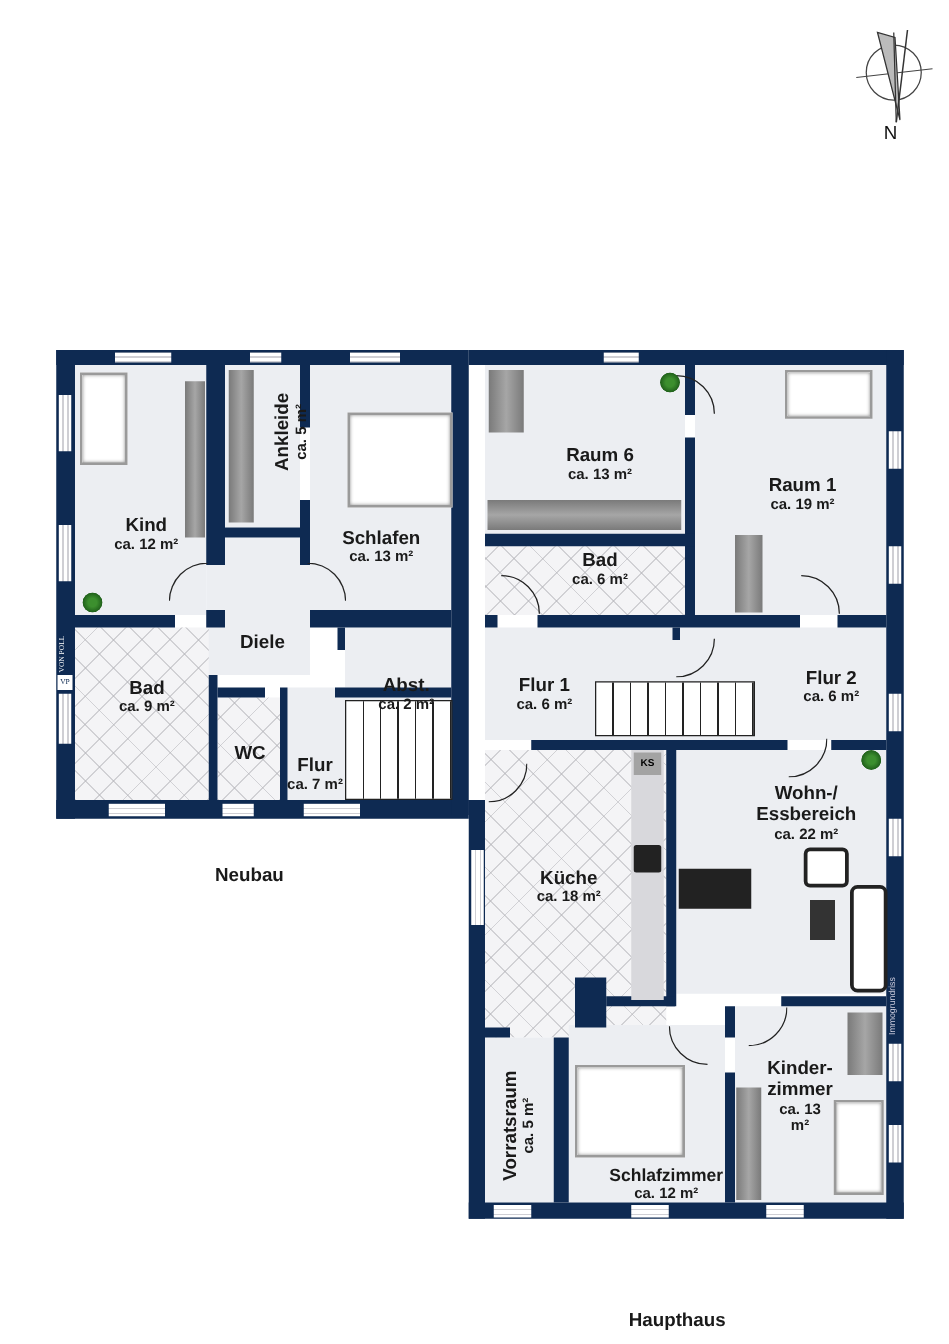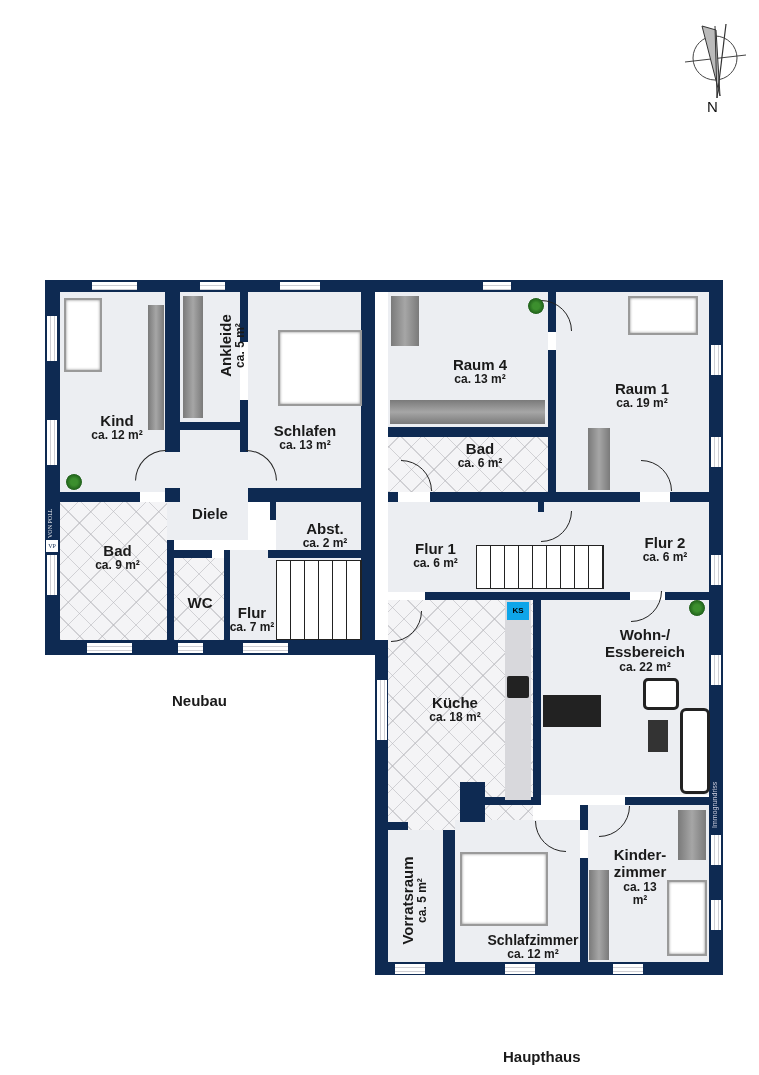--- a/index.html
+++ b/index.html
@@ -131,21 +131,21 @@
 <div class="bed" style="left:278px;top:330px;width:80px;height:72px;"></div>
 <div class="cab" style="left:391px;top:296px;width:28px;height:50px;"></div>
 <div class="cab" style="left:390px;top:400px;width:155px;height:24px;background:linear-gradient(180deg,#7a7a7a,#a6a6a6 50%,#7a7a7a);"></div>
 <div class="bed" style="left:628px;top:296px;width:66px;height:35px;"></div>
 <div class="cab" style="left:588px;top:428px;width:22px;height:62px;"></div>
 <div class="bed" style="left:460px;top:852px;width:84px;height:70px;"></div>
 <div class="cab" style="left:589px;top:870px;width:20px;height:90px;"></div>
 <div class="bed" style="left:667px;top:880px;width:36px;height:72px;"></div>
 <div class="cab" style="left:678px;top:810px;width:28px;height:50px;"></div>
 <div class="cab" style="left:505px;top:600px;width:26px;height:200px;background:#d8d8dc;"></div>
-<div class="abs" style="left:507px;top:602px;width:22px;height:18px;background:#0ea5e9;font-size:8px;font-weight:bold;text-align:center;line-height:18px;">KS</div>
+<div class="abs" style="left:507px;top:602px;width:22px;height:18px;background:#a3a3a3;font-size:8px;font-weight:bold;text-align:center;line-height:18px;">KS</div>
 <div class="abs" style="left:507px;top:676px;width:22px;height:22px;background:#222;border-radius:2px;"></div>
 <div class="abs" style="left:543px;top:695px;width:58px;height:32px;background:#222;"></div>
 <div class="abs" style="left:643px;top:678px;width:30px;height:26px;border:3px solid #222;border-radius:5px;background:#fff;"></div>
 <div class="abs" style="left:648px;top:720px;width:20px;height:32px;background:#333;"></div>
 <div class="abs" style="left:680px;top:708px;width:24px;height:80px;border:3px solid #222;border-radius:6px;background:#fff;"></div>
 
 <div class="door-arc" style="left:135px;top:450px;width:60px;height:60px;border-radius:60px 60px 0 0;border-bottom:none;clip-path:inset(0 50% 50% 0);"></div>
 <div class="door-arc" style="left:215px;top:450px;width:60px;height:60px;border-radius:60px 60px 0 0;border-bottom:none;clip-path:inset(0 0 50% 50%);"></div>
 <div class="door-arc" style="left:510px;top:300px;width:60px;height:60px;border-radius:50%;clip-path:inset(0 0 50% 50%);"></div>
 <div class="door-arc" style="left:370px;top:460px;width:60px;height:60px;border-radius:50%;clip-path:inset(0 0 50% 50%);"></div>
@@ -175,33 +175,33 @@
   <span class="name">Schlafen</span>
   <span class="area">ca. 13 m²</span>
 </div>
 <div class="label" style="left:175px;top:481px;width:70px;margin-top:24px;">
   <span class="name">Diele</span>
 </div>
 <div class="label" style="left:80px;top:542px;width:75px;">
   <span class="name">Bad</span>
   <span class="area">ca. 9 m²</span>
 </div>
-<div class="label" style="left:285px;top:520px;width:80px;text-align:center;">
+<div class="label" style="left:285px;top:540px;width:80px;text-align:center;">
   <span class="name">Abst.</span>
   <span class="area">ca. 2 m²</span>
 </div>
 <div class="label" style="left:180px;top:594px;width:40px;">
   <span class="name">WC</span>
 </div>
 <div class="label" style="left:222px;top:604px;width:60px;">
   <span class="name">Flur</span>
   <span class="area">ca. 7 m²</span>
 </div>
 <div class="label" style="left:430px;top:356px;width:100px;">
-  <span class="name">Raum 4</span>
+  <span class="name">Raum 6</span>
   <span class="area">ca. 13 m²</span>
 </div>
 <div class="label" style="left:592px;top:380px;width:100px;">
   <span class="name">Raum 1</span>
   <span class="area">ca. 19 m²</span>
 </div>
 <div class="label" style="left:440px;top:440px;width:80px;">
   <span class="name">Bad</span>
   <span class="area">ca. 6 m²</span>
 </div>

